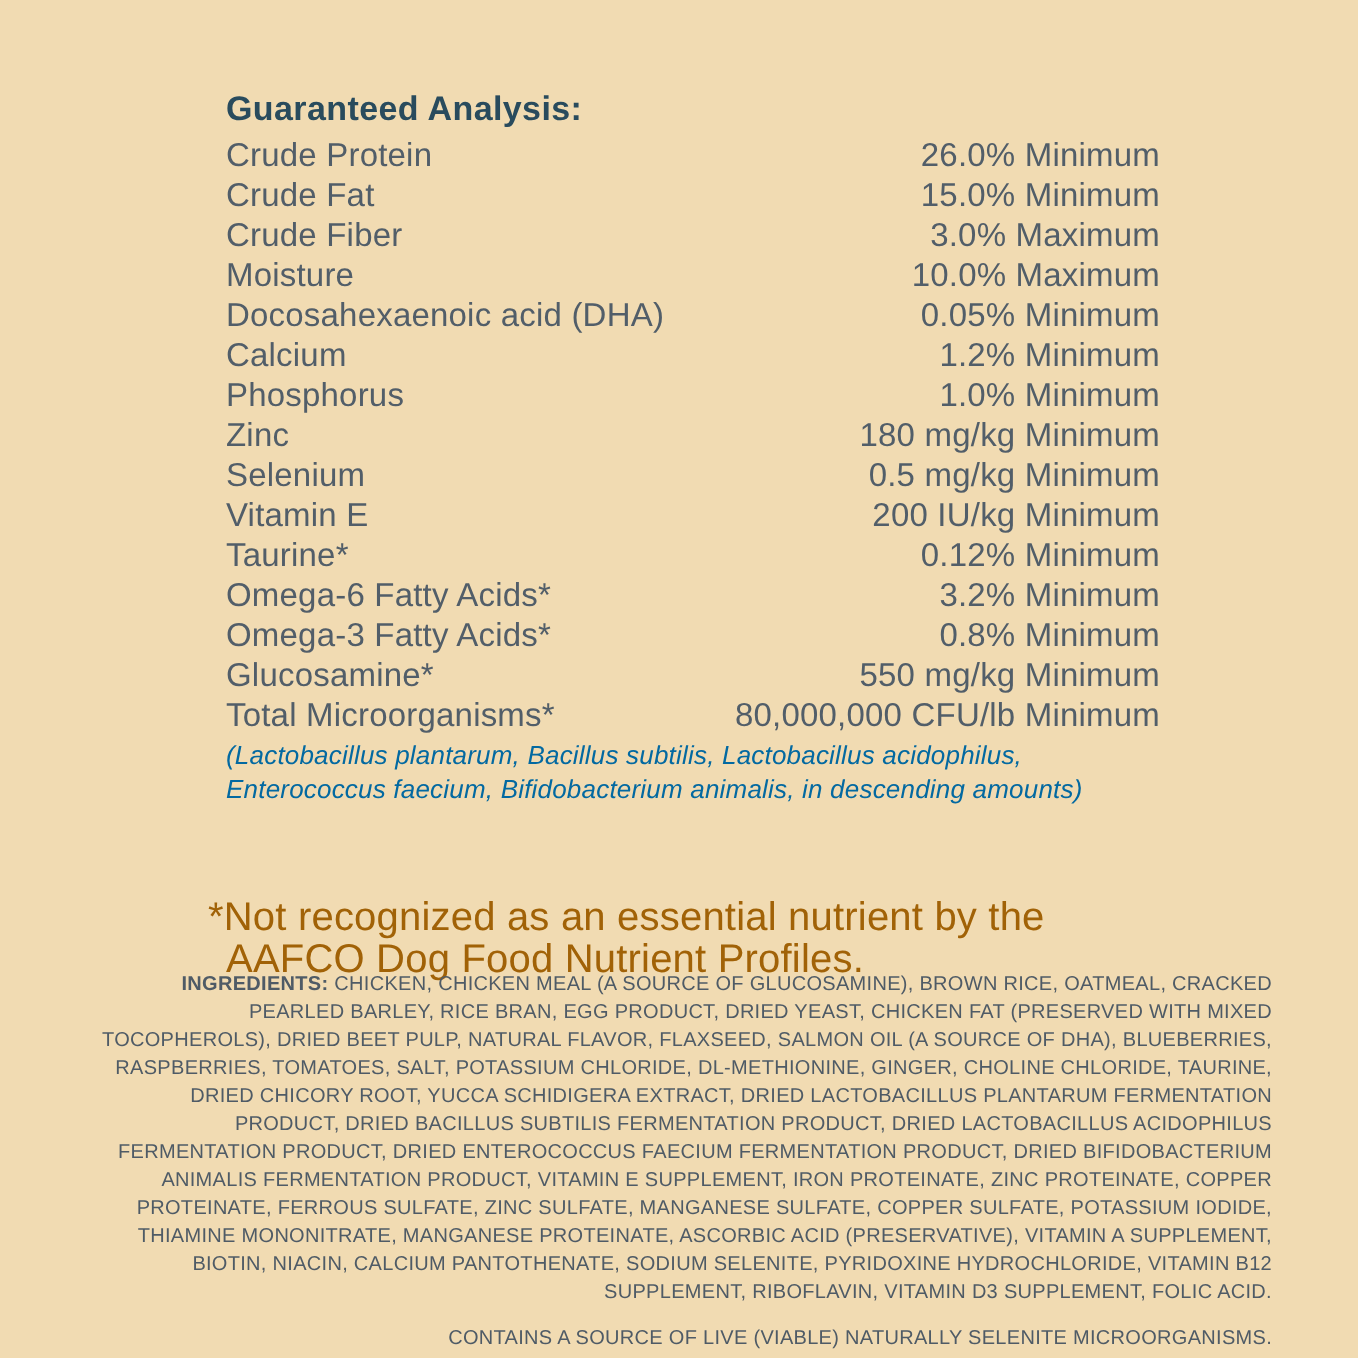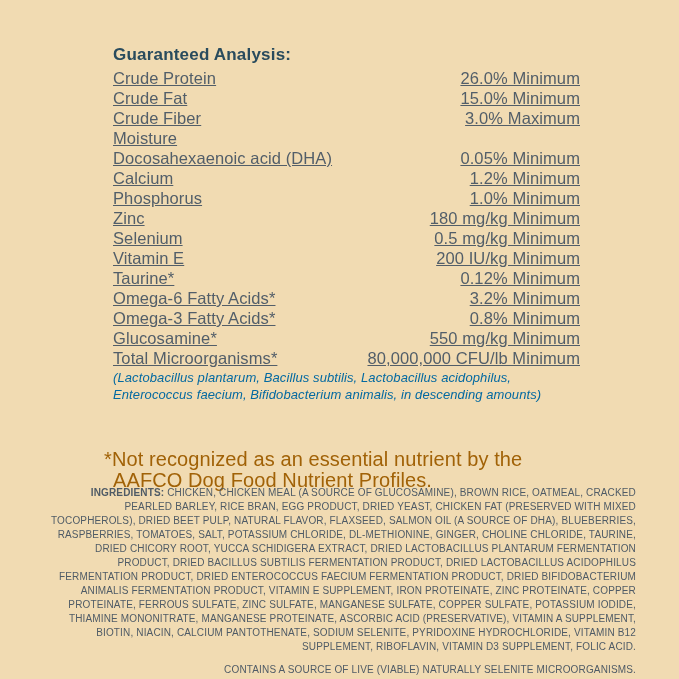--- a/index.html
+++ b/index.html
@@ -30,21 +30,20 @@
   .ga-title {
     font-size: 17px;
     font-weight: bold;
     line-height: 22px;
     color: #294b5d;
     letter-spacing: 0.2px;
     margin: 0 0 2px 0;
   }
   .ga-table {
     width: 100%;
-    text-decoration: underline;
   }
   .ga-row {
     display: flex;
     justify-content: space-between;
     align-items: baseline;
     font-size: 16.5px;
     line-height: 20px;
     letter-spacing: 0.1px;
   }
   .ga-nutrient { text-align: left; white-space: nowrap; }
@@ -112,20 +111,21 @@
         <div class="ga-row">
           <span class="ga-nutrient">Crude Fat</span>
           <span class="ga-value">15.0% Minimum</span>
         </div>
         <div class="ga-row">
           <span class="ga-nutrient">Crude Fiber</span>
           <span class="ga-value">3.0% Maximum</span>
         </div>
         <div class="ga-row">
           <span class="ga-nutrient">Moisture</span>
+          <span class="ga-value">10.0% Maximum</span>
         </div>
         <div class="ga-row">
           <span class="ga-nutrient">Docosahexaenoic acid (DHA)</span>
           <span class="ga-value">0.05% Minimum</span>
         </div>
         <div class="ga-row">
           <span class="ga-nutrient">Calcium</span>
           <span class="ga-value">1.2% Minimum</span>
         </div>
         <div class="ga-row">

